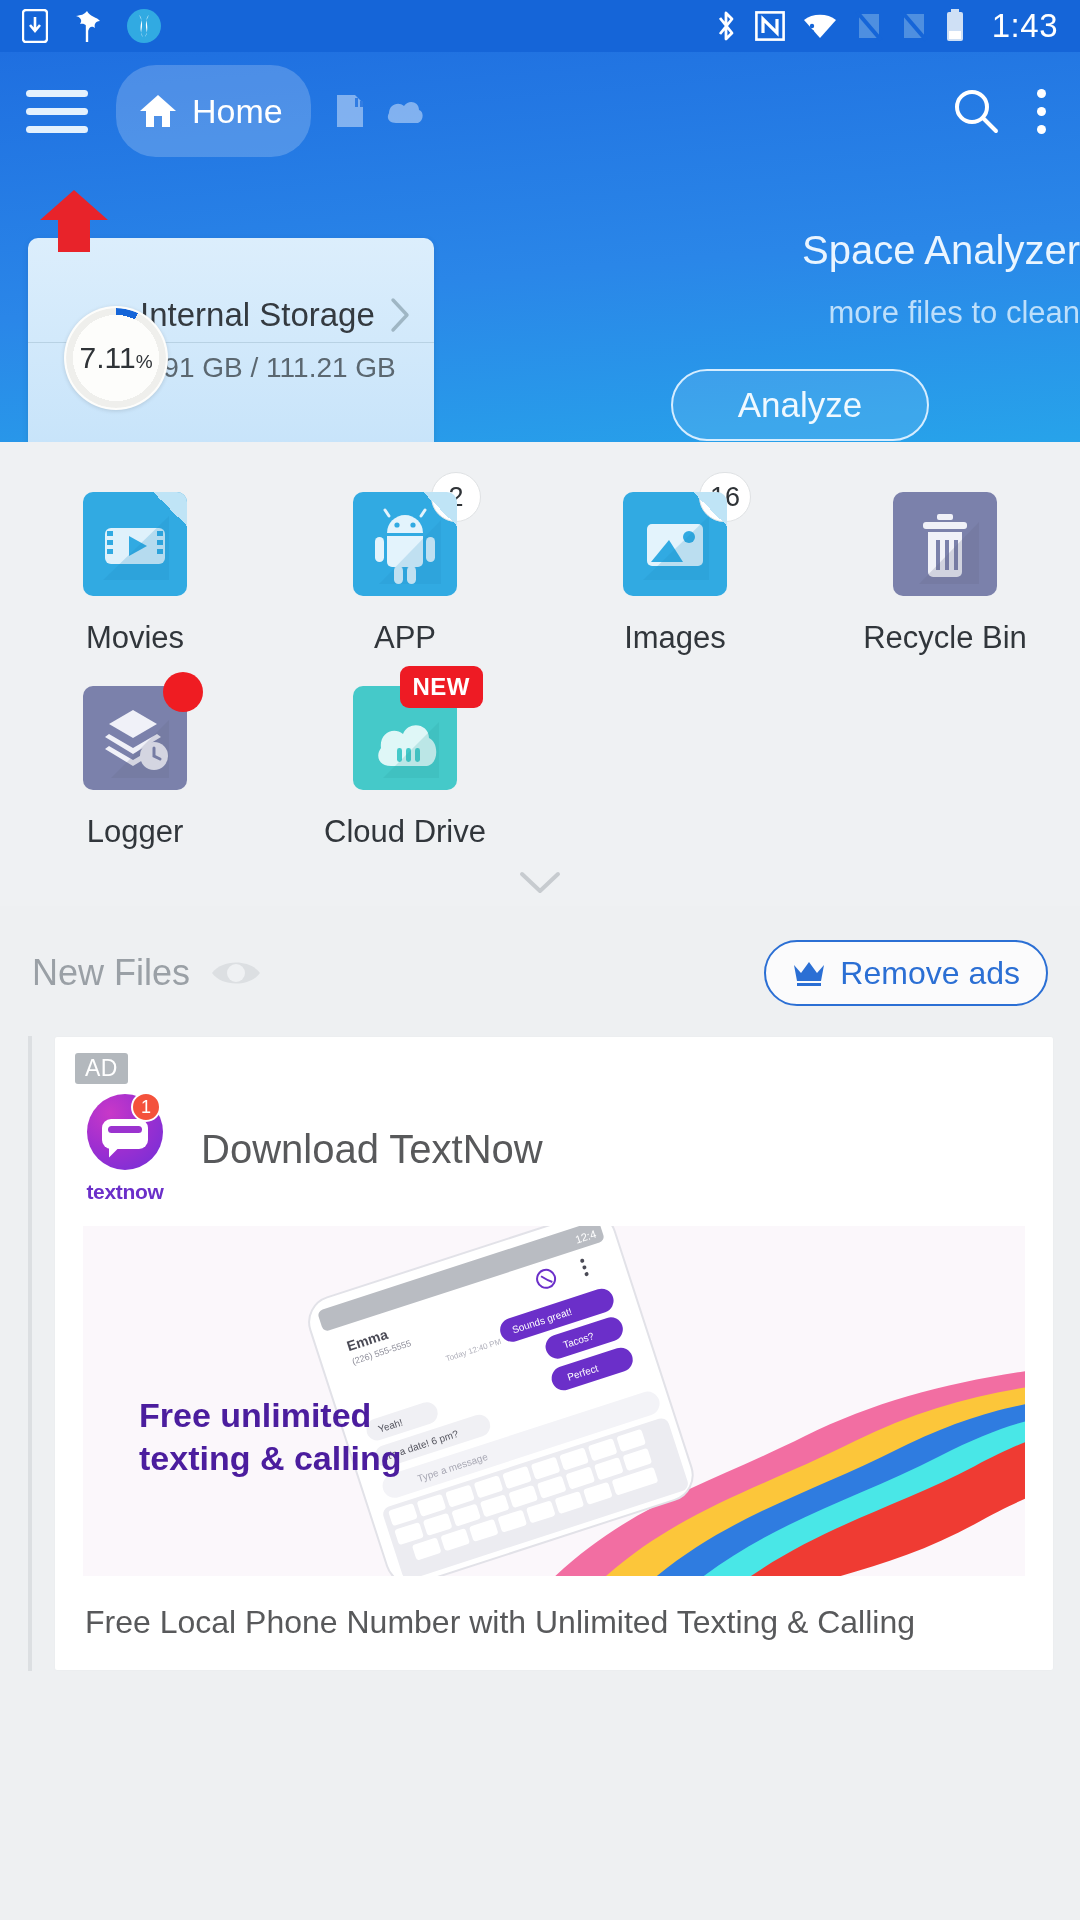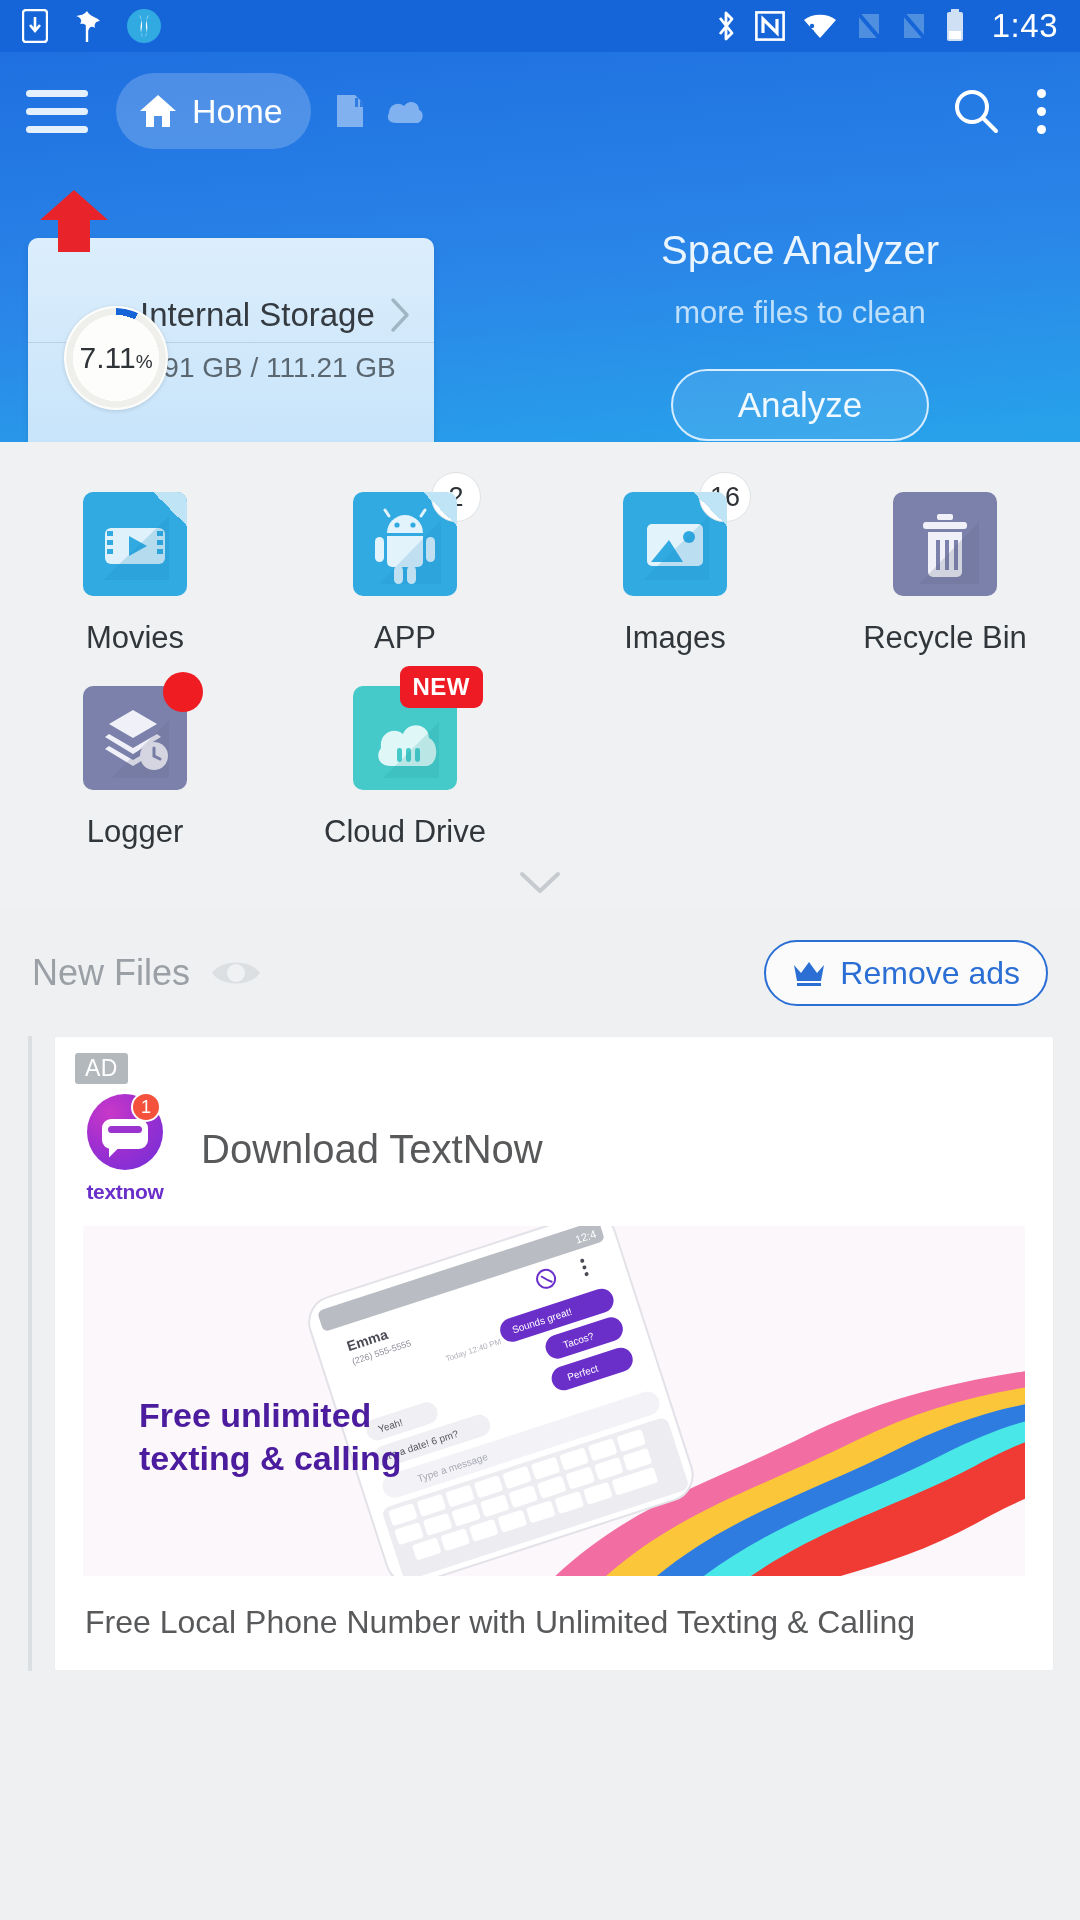--- a/index.html
+++ b/index.html
@@ -29,21 +29,21 @@
     overflow: hidden;
   }
   .appbar { position: relative; height: 118px; display: flex; align-items: center; padding: 0 26px; }
   .hamburger { width: 62px; height: 52px; display: flex; flex-direction: column; justify-content: center; gap: 11px; cursor: pointer; }
   .hamburger span { display: block; height: 7px; border-radius: 4px; background: #e4f1fd; }
   .hamburger span:nth-child(1) { width: 62px; }
   .hamburger span:nth-child(2) { width: 62px; }
   .hamburger span:nth-child(3) { width: 62px; }
 
   .homepill {
-    margin-left: 28px; height: 76px; padding: 0 28px 0 22px;
+    margin-left: 28px; height: 92px; padding: 0 28px 0 22px;
     background: rgba(255,255,255,.20); border-radius: 40px;
     display: flex; align-items: center; gap: 14px;
   }
   .homepill .label { color: #fff; font-size: 34px; }
 
   .tabicon { margin-left: 22px; opacity: .55; }
   .tabicon.cloud { margin-left: 18px; }
 
   .appbar-right { margin-left: auto; display: flex; align-items: center; gap: 34px; padding-right: 8px; }
   .kebab { width: 10px; display: flex; flex-direction: column; gap: 9px; align-items: center; cursor: pointer; }
@@ -78,21 +78,21 @@
             mask: radial-gradient(circle, transparent 0 43px, #000 43px);
   }
   .ring .pct { position: relative; font-size: 30px; color: #2f3337; z-index: 2; }
   .ring .pct sup { font-size: 19px; vertical-align: baseline; }
   .sc-title { font-size: 33px; color: #343a40; display: flex; align-items: center; gap: 14px; }
   .sc-sub { font-size: 28px; color: #5b6770; margin-top: 18px; }
   .sc-divider { position: absolute; left: 0; right: 0; top: 104px; height: 1px; background: rgba(120,150,170,.28); }
   .chev-r { display:inline-block; }
 
   
-  .analyzer { position: absolute; right: 0; top: 176px; width: 560px; text-align: center; }
+  .analyzer { position: absolute; right: 0; top: 176px; width: 560px; text-align: right; }
   .an-title { font-size: 40px; color: #eaf5ff; }
   .an-sub { font-size: 31px; color: #bddffb; margin-top: 22px; }
   .an-btn {
     margin: 38px auto 0; width: 258px; height: 72px; border-radius: 40px;
     border: 2px solid #d6edff; display: flex; align-items: center; justify-content: center;
     color: #f0f9ff; font-size: 35px; background: rgba(255,255,255,.10); cursor: pointer;
   }
 
   
   .grid-wrap { background: #eff1f3; padding-top: 28px; }

